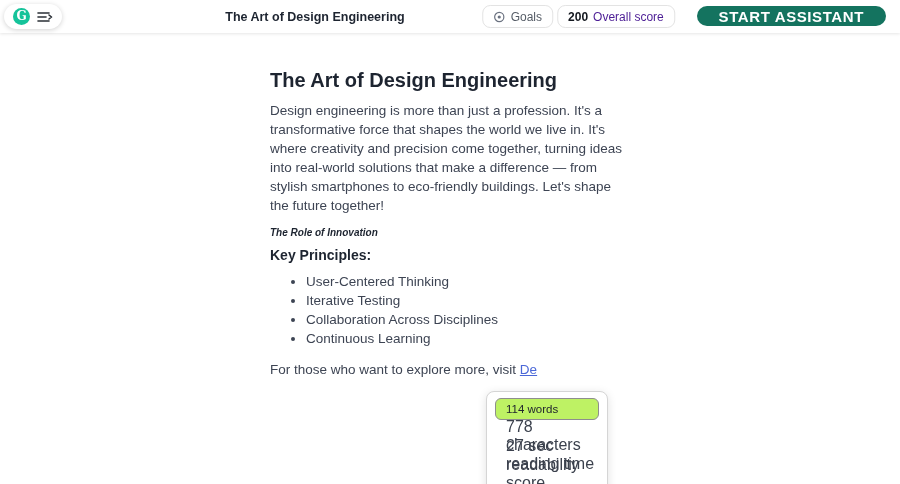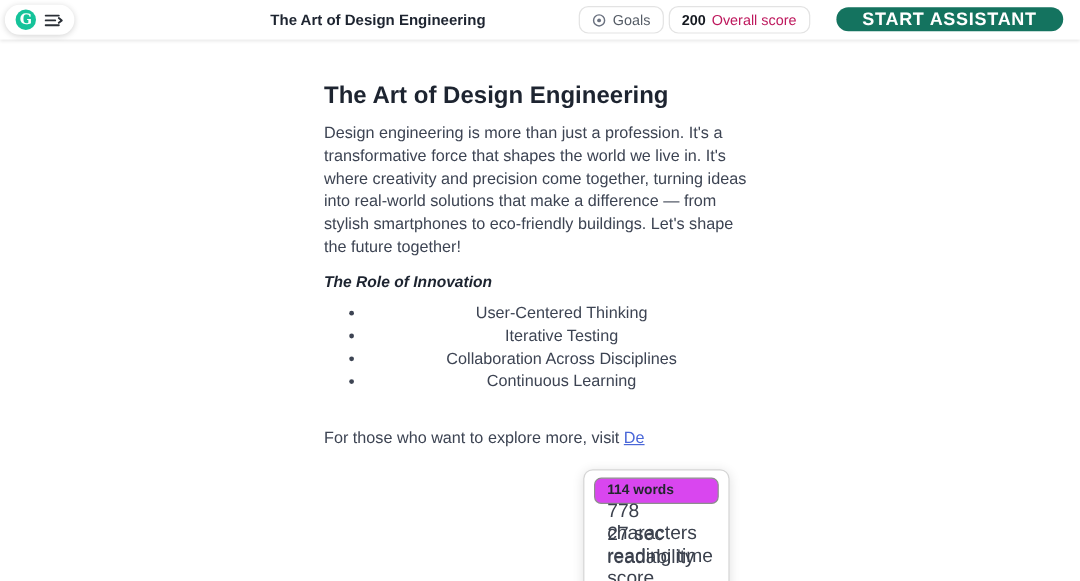--- a/index.html
+++ b/index.html
@@ -26,46 +26,46 @@
 
   .center-cluster{ position:absolute; left:50%; top:0; height:33px;
     transform:translateX(-50%); display:flex; align-items:center; }
   .doc-title{ font-size:12.5px; font-weight:bold; color:var(--text-dark);
     margin-right:78px; white-space:nowrap; }
   .tb-btn{ height:23px; display:flex; align-items:center; gap:5px; background:#fff;
     border:1px solid #e3e3e3; border-radius:8px; padding:0 10px; font-size:12px;
     color:#555c66; cursor:pointer; white-space:nowrap;text-align:right; }
   .tb-btn + .tb-btn{ margin-left:4px; }
   .score-num{ font-weight:bold; color:#14181f; }
-  .score-label{ color:#be185d; }
+  .score-label{ color:#4c1d95; }
 
   .assistant-btn{ position:absolute; right:14px; top:6px; height:20px;
     background:var(--button-green); color:#fff; border:none; border-radius:11px;
     font-size:15px; font-weight:bold; letter-spacing:0.6px; padding:0 22px;
     cursor:pointer; }
 
   
   .doc{ width:360px; margin:0 auto; padding-top:35px; color:var(--text-body); }
   .doc h1{ font-size:20px; line-height:24px; font-weight:bold; color:var(--text-dark);
     margin-bottom:9px; }
   .doc p{ font-size:13.5px; line-height:19px; margin-bottom:12px; }
-  .doc h2{ font-size:13px; font-style:italic; font-weight:bold; color:var(--text-dark);
+  .doc h2{ font-size:10px; font-style:italic; font-weight:bold; color:var(--text-dark);
     margin-bottom:9px; }
   .doc h3{ font-size:14px; font-weight:bold; color:var(--text-dark); margin-bottom:9px; }
-  .doc ul{ list-style:disc; padding-left:36px; margin-bottom:28px;text-align:center; }
+  .doc ul{ list-style:disc; padding-left:36px; margin-bottom:12px; }
   .doc li{ font-size:13.5px; line-height:19px; }
   .doc a{ color:var(--link-blue); text-decoration:underline; cursor:pointer; }
 
   
   .stats-popup{ position:absolute; left:486px; top:391px; width:122px; height:130px;
     background:#fff; border:1px solid #d5d5d5; border-radius:8px;
     box-shadow:0 2px 10px rgba(0,0,0,0.12); z-index:10; padding-top:6px; }
-  .stats-selected{ margin:0 8px 6px 8px; height:22px; background:#d946ef;
+  .stats-selected{ margin:0 8px 6px 8px; height:22px; background:#bef264;
     border:1.5px solid #8e8e8e; border-radius:6px; display:flex; align-items:center;
-    padding-left:10px; font-size:11.5px; font-weight:bold; color:#22262e;
+    padding-left:10px; font-size:11.5px; font-weight:normal; color:#22262e;
     cursor:pointer; }
   .stats-row{ height:19px; display:flex; align-items:center; padding-left:19px;
     font-size:16px; color:#3b414d; cursor:pointer; }
 </style>
 </head>
 <body>
 
 <div class="toolbar">
 
   <div class="logo-pill">
@@ -103,20 +103,21 @@
 </div>
 
 <div class="doc">
   <h1>The Art of Design Engineering</h1>
 
   <p>Design engineering is more than just a profession. It's a transformative force that shapes the world we live in. It's where creativity and precision come together, turning ideas into real-world solutions that make a difference — from stylish smartphones to eco-friendly buildings. Let's shape the future together!</p>
 
   <h2>The Role of Innovation</h2>
 
 
+  <h3>Key Principles:</h3>
 
   <ul>
     <li>User-Centered Thinking</li>
     <li>Iterative Testing</li>
     <li>Collaboration Across Disciplines</li>
     <li>Continuous Learning</li>
   </ul>
 
   <p><span>For those who want to explore more, visit </span><a>De</a></p>
 </div>

